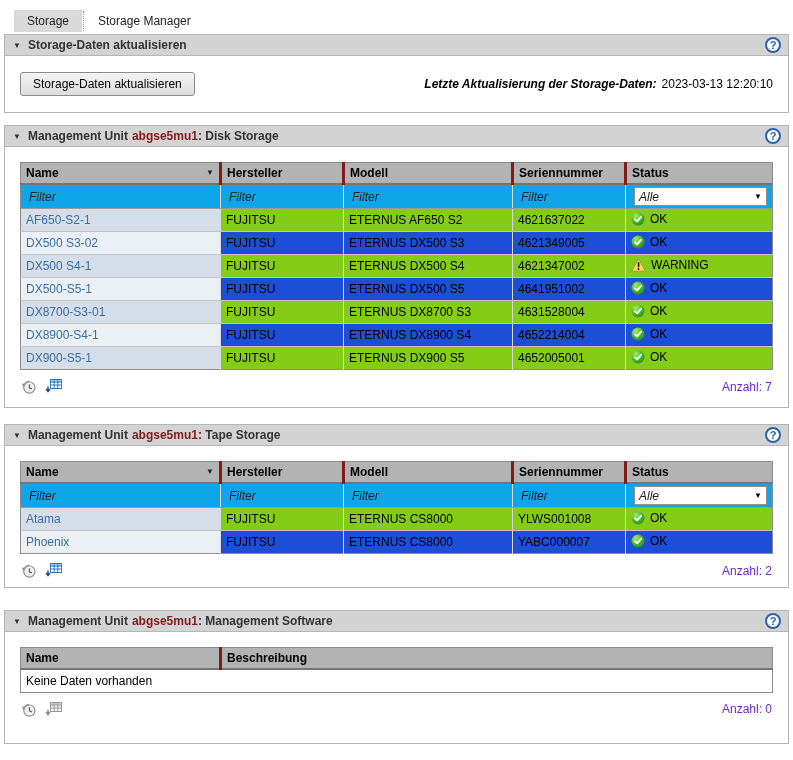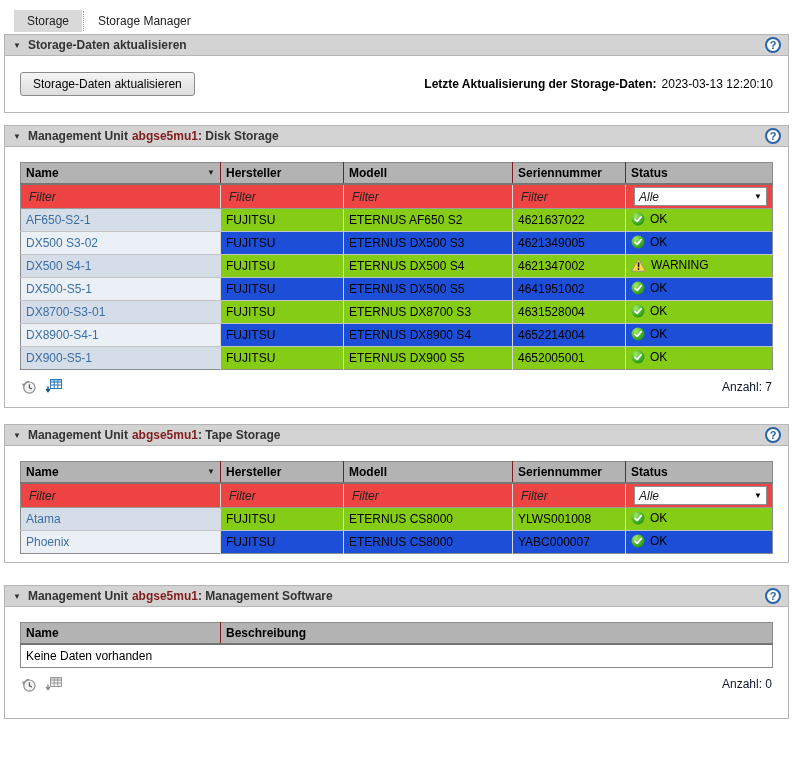--- a/index.html
+++ b/index.html
@@ -19,53 +19,53 @@
   .panel-header { position: relative; height: 21px; background: #d3d3d3; display: flex; align-items: center; padding: 0 8px; border-bottom: 1px solid #b5b5b5; cursor: pointer; }
   .collapse-tri { font-size: 8px; color: #333; margin-right: 7px; }
   .panel-title { font-weight: bold; color: #333; white-space: nowrap; }
   .mu-prefix { margin-right: 4px; }
   .mu-link { color: #7f1d1d; cursor: pointer; }
   .help { position: absolute; right: 7px; top: 2px; width: 16px; height: 16px; border: 2px solid #2a63a8; border-radius: 50%; color: #2a63a8; font-weight: bold; font-size: 11px; line-height: 12px; text-align: center; background: #fafcfe; cursor: pointer; }
 
   
   .p1-body { height: 56px; display: flex; align-items: center; justify-content: space-between; padding: 0 15px; }
   .btn { padding: 4px 12px; border: 1px solid #8b8b8b; border-radius: 3px; background: linear-gradient(#f4f4f4, #ddd); font-family: "Liberation Sans", sans-serif; font-size: 12px; cursor: pointer; color: #000; }
-  .lu-label { font-weight: bold; margin-right: 5px; }
+  .lu-label { font-weight: bold; margin-right: 5px; font-style: italic; }
 
   
   .panel-body { padding: 15px 15px 12px 15px; }
   .panel.tape .panel-body { padding-bottom: 8px; }
   .panel.software .panel-body { padding-bottom: 25px; }
 
   table.data-table { border-collapse: collapse; table-layout: fixed; width: 752px; border: 1px solid #8c8c8c; }
-  th { background: #b3b3b3; border-bottom: 2px solid #757575; border-left: 1px solid #7f1d1d; font-weight: bold; text-align: left; padding: 3px 5px; height: 21px; cursor: pointer; }
+  th { background: #b3b3b3; border-bottom: 2px solid #757575; border-left: 3px solid #7f1d1d; font-weight: bold; text-align: left; padding: 3px 5px; height: 21px; cursor: pointer; }
   th:first-child { border-left: none; }
   .sort-arrow { float: right; font-size: 8px; margin-top: 2px; color: #222; }
 
   td { height: 23px; padding: 2px 5px; border-bottom: 1px solid #c3c3c3; border-left: 1px solid #d9d9d9; vertical-align: middle; }
   td:first-child { border-left: none; }
   tbody.rows tr:last-child td { border-bottom: none; }
 
-  tr.filter-row td { background: #ef4444; font-style: italic; color: #222; border-bottom: 1px solid #9a9a9a; padding-left: 8px; }
+  tr.filter-row td { background: #0ea5e9; font-style: italic; color: #222; border-bottom: 1px solid #9a9a9a; padding-left: 8px; }
   .select-box { display: flex; align-items: center; justify-content: space-between; border: 1px solid #8f8f8f; background: #fff; height: 19px; padding: 0 4px; font-style: italic; cursor: pointer; gap: 40px; }
   .select-arrow { font-size: 8px; font-style: normal; color: #000; }
 
   tr.odd { background: #84cc16; margin-top: 48px; }
   tr.even { background: #1d4ed8; }
   td.name-odd { background: #d5dee8; }
   td.name-even { background: #eaf0f6; }
   .name-link { color: #3a6ea5; cursor: pointer; }
   .status-icon { display: inline-block; vertical-align: -3px; margin-right: 5px; }
   .empty-cell { background: #fff; }
 
   .panel-footer { display: flex; justify-content: space-between; align-items: center; width: 752px; margin-top: 8px; }
   .footer-icons { display: flex; gap: 8px; align-items: center; }
   .icon-btn { display: inline-block; cursor: pointer; line-height: 0; }
   .icon-btn.disabled { cursor: default; }
-  .count { color: #0f172a; }
+  .count { color: #6d28d9; }
 </style>
 </head>
 <body>
 
 <div class="tabbar">
   <div class="tab active">Storage</div>
   <div class="tab-sep"></div>
   <div class="tab">Storage Manager</div>
 </div>
 
@@ -329,20 +329,41 @@
                       <stop offset="65%" stop-color="#3db025"></stop>
                       <stop offset="100%" stop-color="#2b8c15"></stop>
                     </radialGradient>
                   </defs>
                   <circle cx="7" cy="7" r="6.5" fill="url(#gok)"></circle>
                   <path d="M4 7.3 L6.2 9.4 L10.1 4.7" fill="none" stroke="#fff" stroke-width="1.8" stroke-linecap="round" stroke-linejoin="round"></path>
                 </svg></span><span>OK</span></td>
           </tr>
         </tbody>
     </table>
+    <div class="panel-footer">
+      <div class="footer-icons">
+        <span class="icon-btn">
+          <svg width="17" height="17" viewBox="0 0 17 17">
+              <path d="M3.6 9 A5.9 5.9 0 0 1 9 3.3" fill="none" stroke="#8d8d8d" stroke-width="1.2"></path>
+              <path d="M1.8 5.6 L3.8 9.4 L6.3 6.2 Z" fill="#8d8d8d"></path>
+              <circle cx="9.4" cy="9.6" r="5.6" fill="#f2f2f2" stroke="#8d8d8d" stroke-width="1.2"></circle>
+              <path d="M9.4 6.2 V9.8 L12 11" fill="none" stroke="#555" stroke-width="1.1"></path>
+            </svg>
+        </span>
+        <span class="icon-btn">
+          <svg width="18" height="17" viewBox="0 0 18 17">
+              <rect x="5.5" y="1.5" width="11" height="9" fill="#fff" stroke="#2e79bd"></rect>
+              <rect x="5.5" y="1.5" width="11" height="2.6" fill="#a8d4f0" stroke="#2e79bd"></rect>
+              <path d="M5.5 7 H16.5 M9.2 1.5 V10.5 M12.8 1.5 V10.5" stroke="#2e79bd" fill="none"></path>
+              <path d="M3 8.5 V13 M1.1 11 L3 13.5 L4.9 11" stroke="#1c4f86" stroke-width="1.4" fill="none"></path>
+            </svg>
+        </span>
+      </div>
+      <span class="count">Anzahl: 2</span>
+    </div>
   </div>
 </div>
 
 <div class="panel software">
   <div class="panel-header">
     <span class="collapse-tri">▼</span>
     <span class="panel-title"><span class="mu-prefix">Management Unit</span><span class="mu-link">abgse5mu1</span><span>: Management Software</span></span>
     <span class="help">?</span>
   </div>
   <div class="panel-body">

